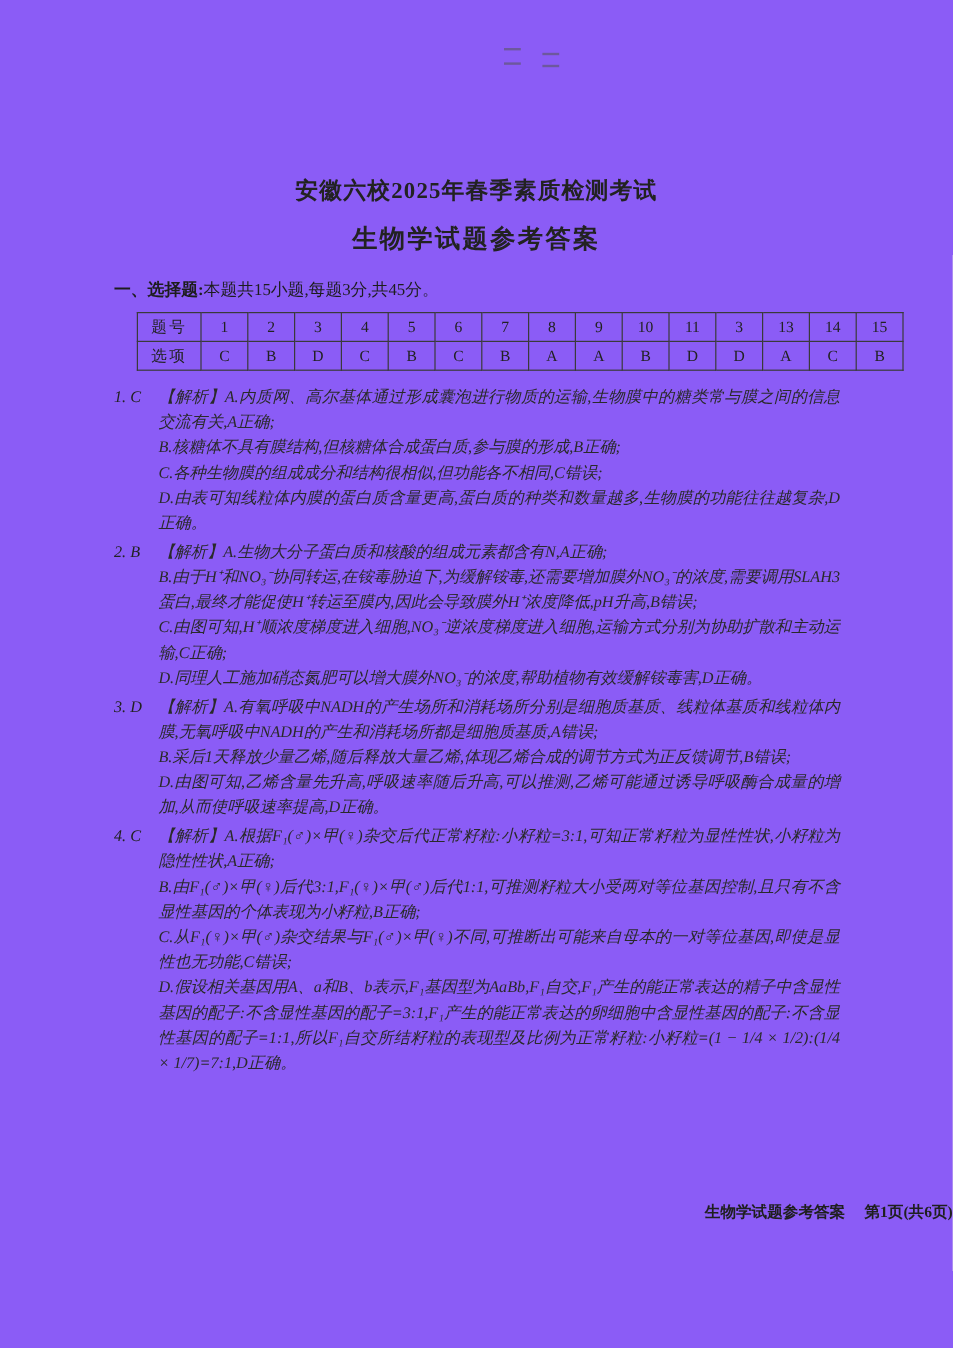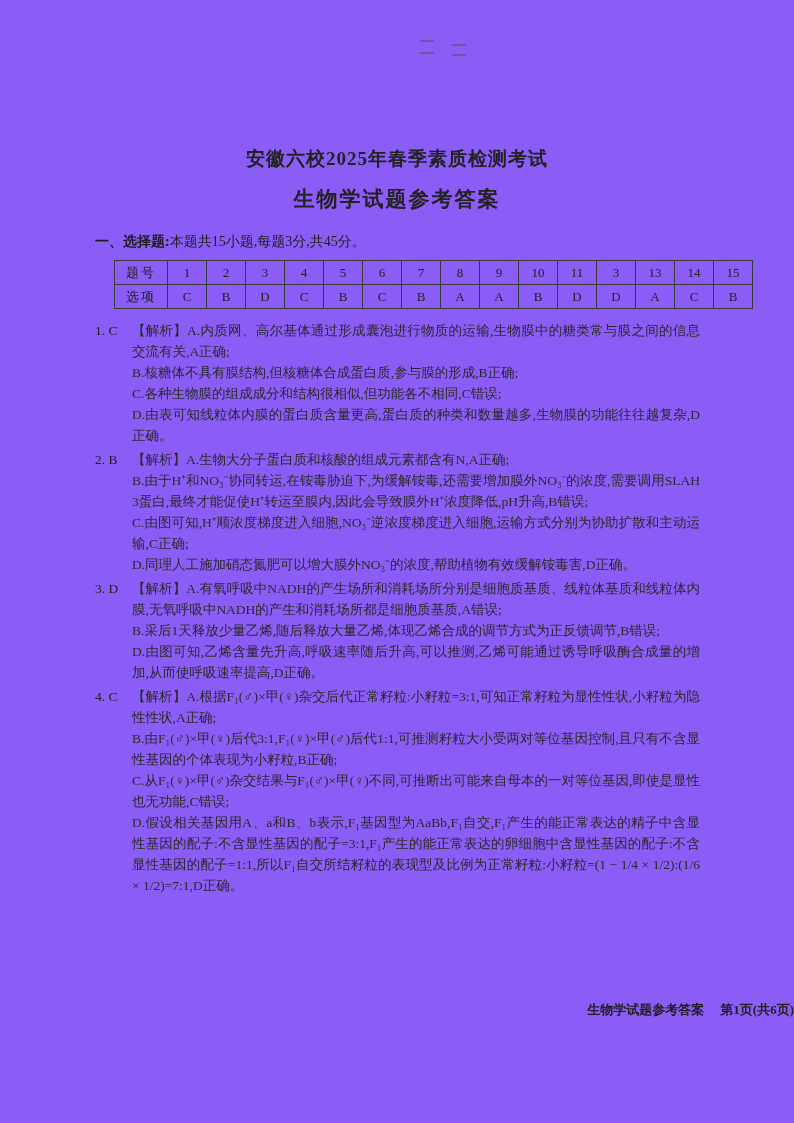--- a/index.html
+++ b/index.html
@@ -56,21 +56,21 @@
     width:34px;
     padding:1px 2px;
     color:#222;
   }
   table.answer-table td.hdr {
     width:48px;
     letter-spacing:2px;
   }
 
   .explanations { margin:11px 94px 0 95px; }
-  .exp-block { display:flex; margin-bottom:3px; }
+  .exp-block { display:flex; margin-bottom:3px;font-style:italic; }
   .exp-label {
     flex:0 0 37px;
     font-size:13.5px;
     line-height:21px;
     color:#222;
     white-space:nowrap;
   }
   .exp-body { flex:1; }
   .exp-body p {
     margin:0;
@@ -172,21 +172,21 @@
           <p>B.采后1天释放少量乙烯,随后释放大量乙烯,体现乙烯合成的调节方式为正反馈调节,B错误;</p>
           <p>D.由图可知,乙烯含量先升高,呼吸速率随后升高,可以推测,乙烯可能通过诱导呼吸酶合成量的增加,从而使呼吸速率提高,D正确。</p>
         </div>
       </div>
       <div class="exp-block">
         <div class="exp-label">4. C</div>
         <div class="exp-body">
           <p>【解析】A.根据F₁(♂)×甲(♀)杂交后代正常籽粒:小籽粒=3:1,可知正常籽粒为显性性状,小籽粒为隐性性状,A正确;</p>
           <p>B.由F₁(♂)×甲(♀)后代3:1,F₁(♀)×甲(♂)后代1:1,可推测籽粒大小受两对等位基因控制,且只有不含显性基因的个体表现为小籽粒,B正确;</p>
           <p>C.从F₁(♀)×甲(♂)杂交结果与F₁(♂)×甲(♀)不同,可推断出可能来自母本的一对等位基因,即使是显性也无功能,C错误;</p>
-          <p>D.假设相关基因用A、a和B、b表示,F₁基因型为AaBb,F₁自交,F₁产生的能正常表达的精子中含显性基因的配子:不含显性基因的配子=3:1,F₁产生的能正常表达的卵细胞中含显性基因的配子:不含显性基因的配子=1:1,所以F₁自交所结籽粒的表现型及比例为正常籽粒:小籽粒=(1 − 1/4 × 1/2):(1/6 × 1/2)=7:1,D正确。</p>
+          <p>D.假设相关基因用A、a和B、b表示,F₁基因型为AaBb,F₁自交,F₁产生的能正常表达的精子中含显性基因的配子:不含显性基因的配子=3:1,F₁产生的能正常表达的卵细胞中含显性基因的配子:不含显性基因的配子=1:1,所以F₁自交所结籽粒的表现型及比例为正常籽粒:小籽粒=(1 − 1/4 × 1/2):(1/4 × 1/7)=7:1,D正确。</p>
         </div>
       </div>
     </div>
 
   <div class="footer">
     <span>生物学试题参考答案</span><span class="gap"></span><span>第1页(共6页)</span>
   </div>
 </div>
 
 </body></html>

